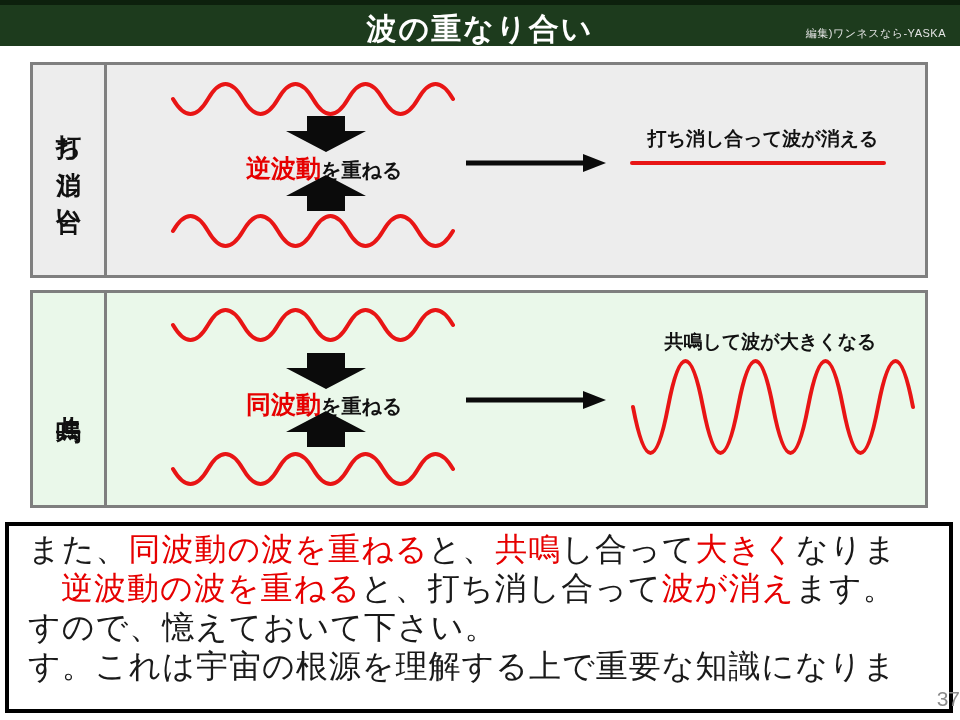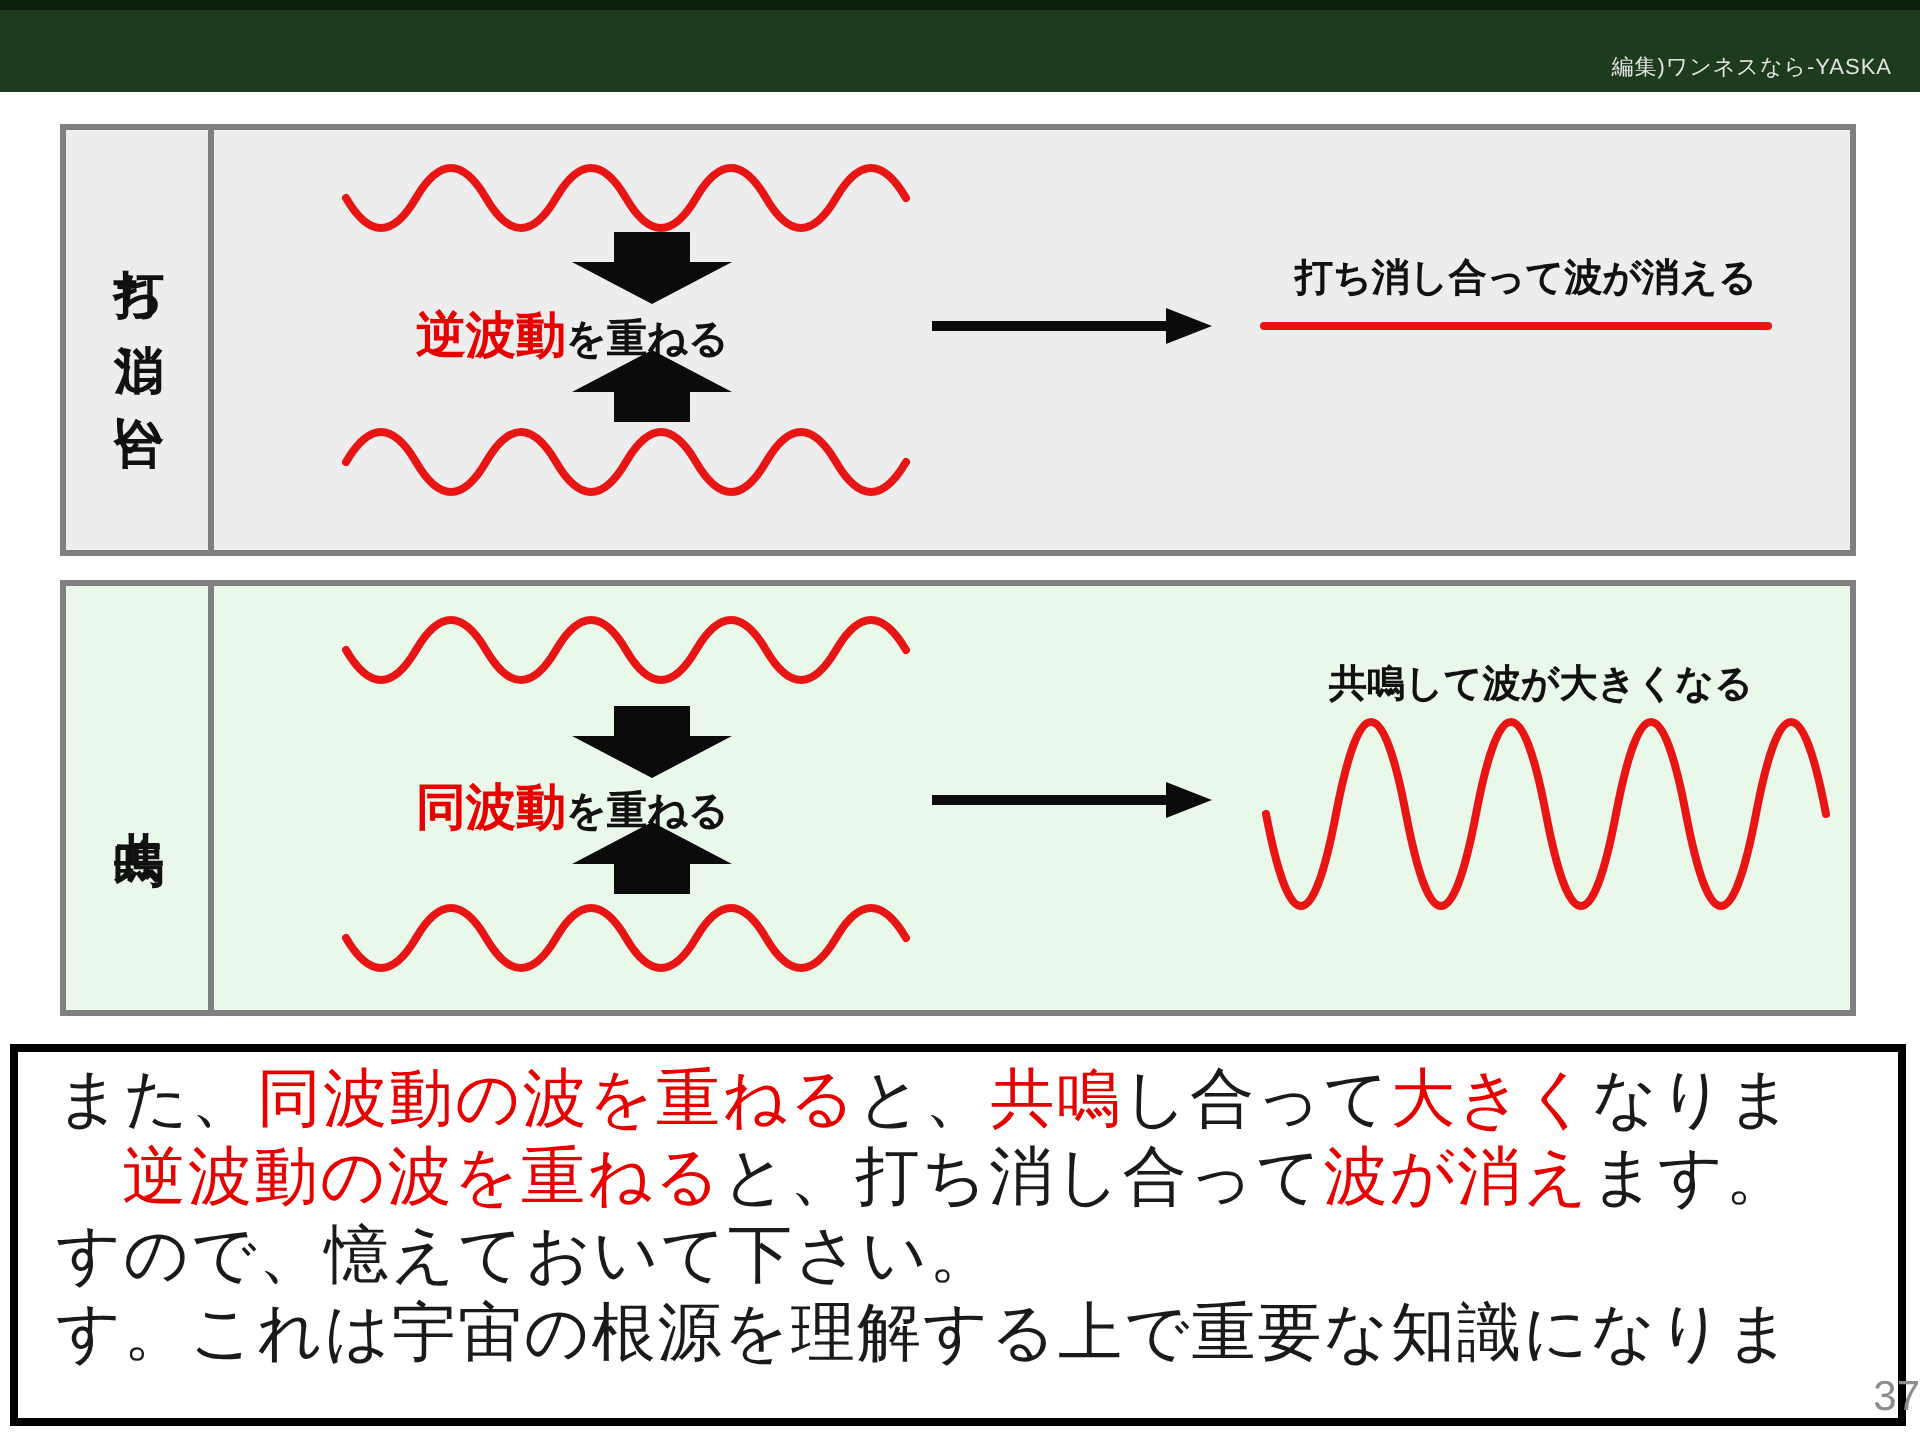--- a/index.html
+++ b/index.html
@@ -36,41 +36,42 @@
     font-weight:bold;font-size:25px;color:#111;letter-spacing:4px;line-height:1;}
 
   svg.wave{position:absolute;overflow:visible;}
   .wave path{fill:none;stroke:var(--wave-red);stroke-width:4;stroke-linecap:round;}
   .blockarrow{position:absolute;}
   .blockarrow polygon{fill:#0b0b0b;}
   .rightarrow{position:absolute;}
   .rightarrow line{stroke:#0b0b0b;stroke-width:5;}
   .rightarrow polygon{fill:#0b0b0b;}
 
-  .overlay-label{position:absolute;white-space:nowrap;line-height:30px;}
+  .overlay-label{position:absolute;white-space:nowrap;line-height:30px;margin-left:38px;}
   .overlay-label .red-part{color:var(--text-red);font-weight:bold;font-size:25px;}
   .overlay-label .black-part{color:#111;font-weight:bold;font-size:20px;}
 
   .caption{position:absolute;text-align:center;font-weight:bold;font-size:19px;color:#111;white-space:nowrap;}
   .flatline{position:absolute;height:4px;background:var(--wave-red);border-radius:2px;}
 
   
   .note-box{position:absolute;left:5px;top:522px;width:948px;height:191px;
     background:#ffffff;border:4px solid var(--note-border);padding:4px 14px 0 19px;}
   .para-line{font-size:32px;line-height:39px;letter-spacing:1px;font-weight:500;color:#1a1a1a;white-space:nowrap;}
   .para-line .red{color:var(--text-red);}
 
   .page-number{position:absolute;right:0;bottom:9px;font-size:21px;color:var(--page-num);}
 </style>
 </head>
 <body>
 
 <div class="slide">
 
   <div class="titlebar">
+    <div class="title">波の重なり合い</div>
     <div class="credit">編集)ワンネスなら-YASKA</div>
   </div>
 
   <div class="panel panel-cancel">
     <div class="panel-label">
       <span>打ち消し合い</span>
     </div>
 
     <svg class="wave" style="left:140px;top:14px;" width="280" height="40" viewBox="0 0 280 40">
       <path d="M0,20 Q17.5,50 35,20 T70,20 T105,20 T140,20 T175,20 T210,20 T245,20 T280,20"></path>

